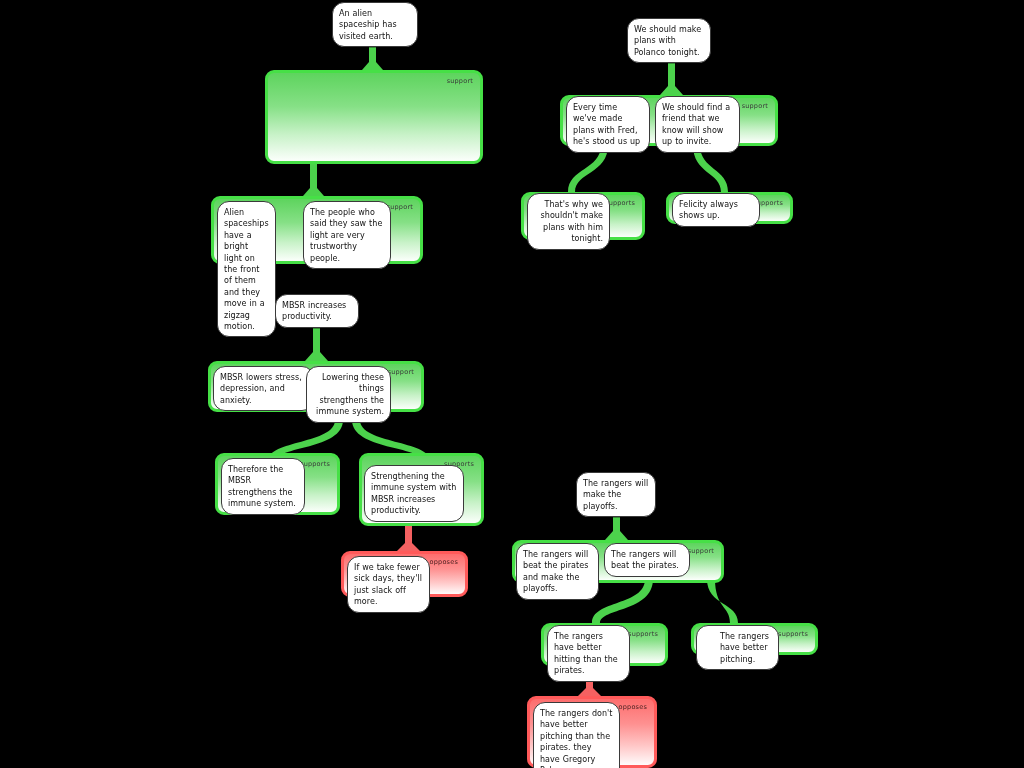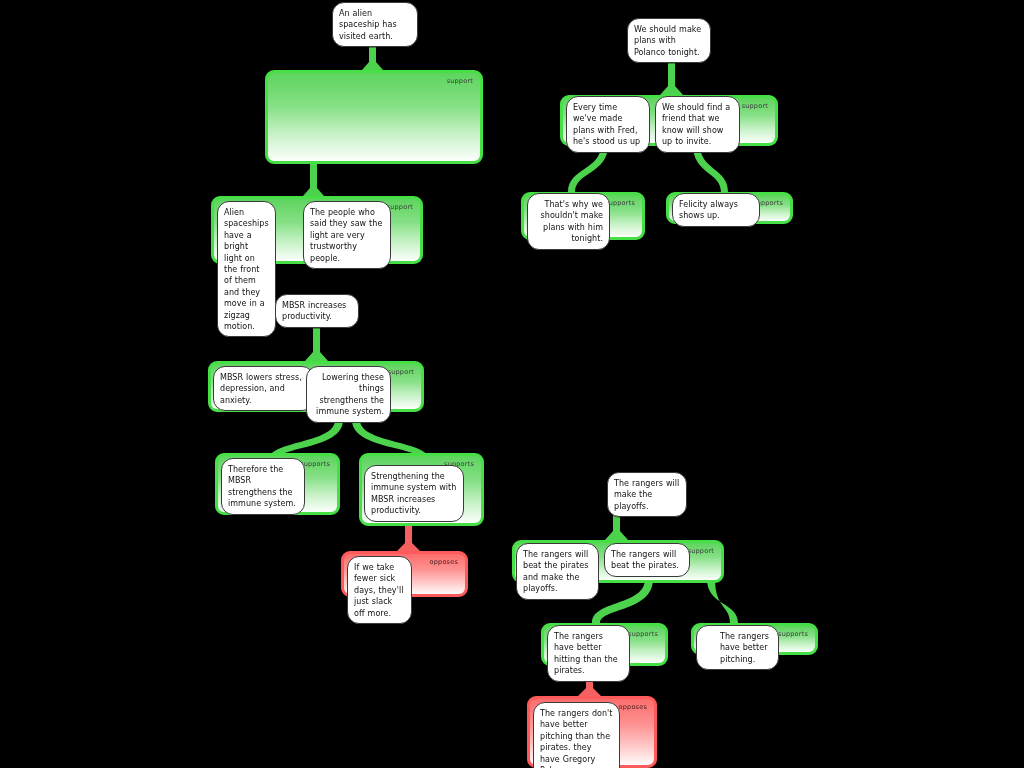--- a/index.html
+++ b/index.html
@@ -165,23 +165,23 @@
   <div class="claim" style="left:221px;top:458px;width:84px;">Therefore the MBSR strengthens the immune system.</div>
 
   <div class="panel support" style="left:359px;top:453px;width:125px;height:73px;">
     <span class="panel-label">supports</span>
   </div>
   <div class="claim" style="left:364px;top:457px;width:100px;margin-top:8px;">Strengthening the immune system with MBSR increases productivity.</div>
 
   <div class="panel oppose" style="left:341px;top:551px;width:127px;height:46px;">
     <span class="panel-label">opposes</span>
   </div>
-  <div class="claim" style="left:347px;top:556px;width:65px;">If we take fewer sick days, they'll just slack off more.</div>
-
-  <div class="claim root" style="left:607px;top:472px;width:80px;">The rangers will make the playoffs.</div>
+  <div class="claim" style="left:347px;top:556px;width:83px;">If we take fewer sick days, they'll just slack off more.</div>
+
+  <div class="claim root" style="left:576px;top:472px;width:80px;">The rangers will make the playoffs.</div>
 
   <div class="panel support" style="left:512px;top:540px;width:212px;height:43px;">
     <span class="panel-label">support</span>
   </div>
   <div class="claim" style="left:516px;top:543px;width:83px;">The rangers will beat the pirates and make the playoffs.</div>
   <div class="claim" style="left:604px;top:543px;width:86px;">The rangers will beat the pirates.</div>
 
   <div class="panel support" style="left:541px;top:623px;width:127px;height:43px;">
     <span class="panel-label">supports</span>
   </div>

